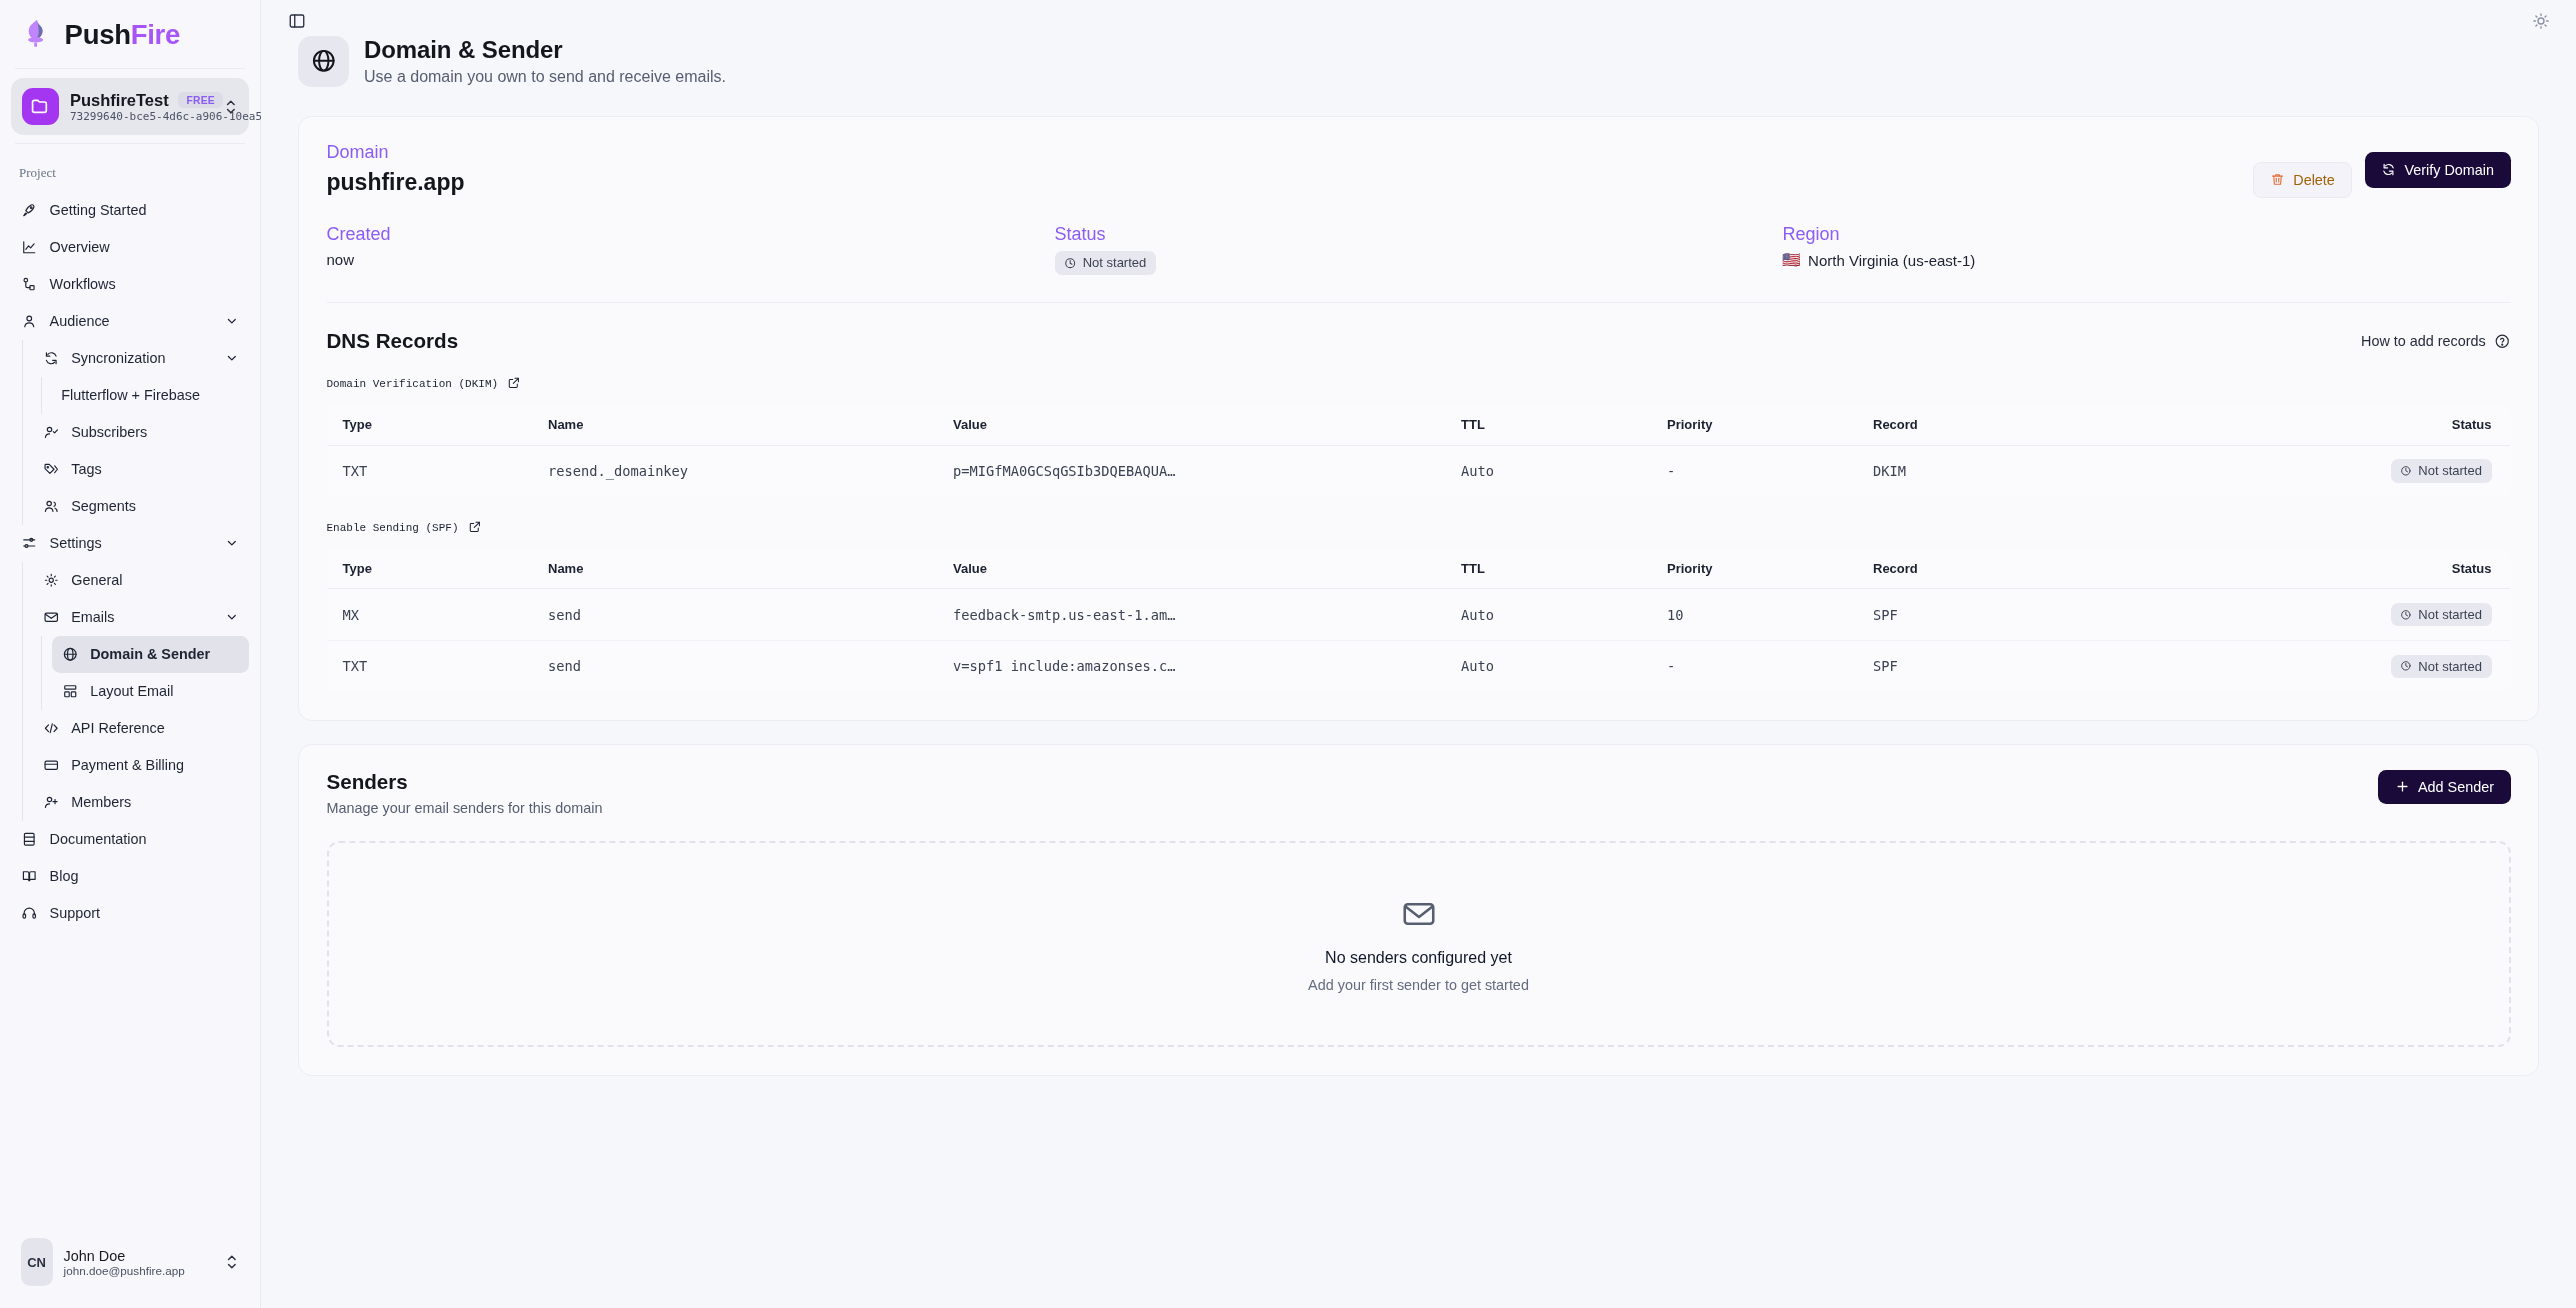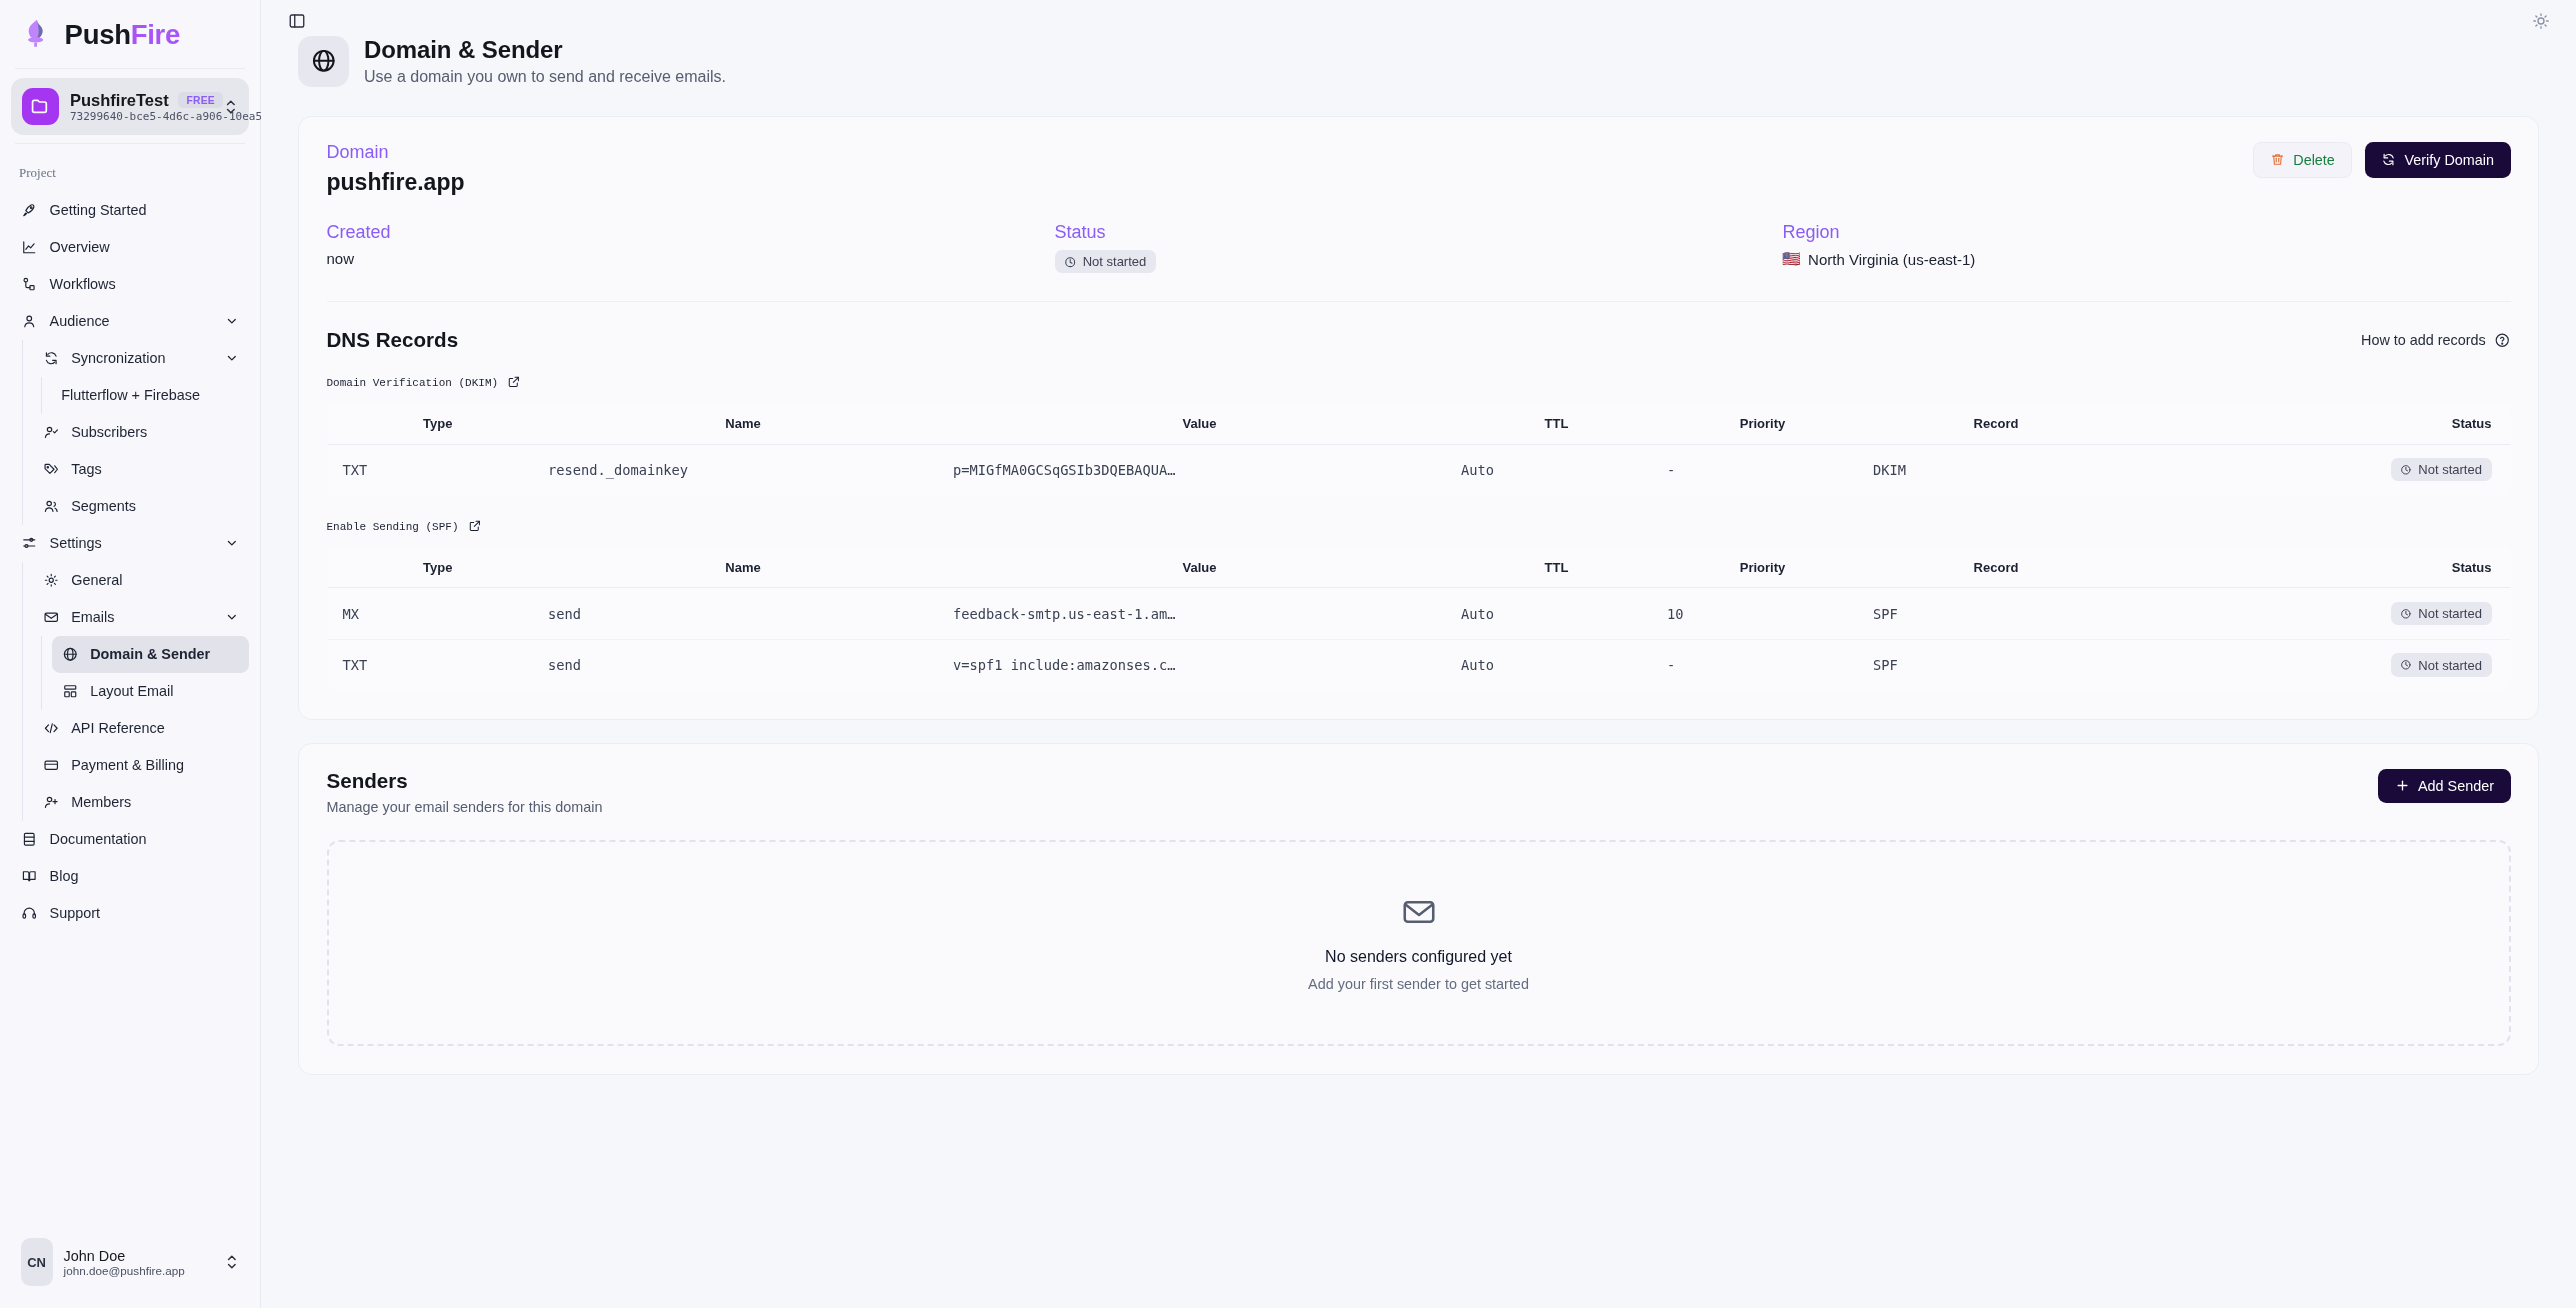--- a/index.html
+++ b/index.html
@@ -150,21 +150,21 @@
   .domain-name { font-size: 23px; font-weight: bold; color: #14161d; }
 
   .btn-row { display: flex; align-items: center; gap: 12.4px; }
   .btn {
     display: inline-flex; align-items: center; gap: 8.2px;
     height: 36px; padding: 0 16.5px;
     border-radius: 8.2px; font-size: 14.4px;
     cursor: pointer; white-space: nowrap; border: none;
     font-family: "Liberation Sans", sans-serif;
   }
-  .btn-delete { background: #f3f3f9; color: #15803d; border: 1.4px solid #eaeaf3; }
+  .btn-delete { background: #f3f3f9; color: #a16207; border: 1.4px solid #eaeaf3; margin-top: 20px; }
   .btn-dark { background: #190a3a; color: #ffffff; }
   .btn-dark.small { height: 34px; font-size: 14.4px; }
 
   .meta-grid {
     display: grid; grid-template-columns: 1fr 1fr 1fr;
     margin-top: 26px;
   }
   .status-chip {
     display: inline-flex; align-items: center; gap: 6.2px;
     background: #e7e7ef; color: #3c4253;
@@ -191,21 +191,21 @@
   .ext-link { cursor: pointer; display: inline-flex; }
 
   table.dns {
     width: 100%; border-collapse: collapse;
     border: 1.4px solid #ececf4; border-radius: 9.6px;
     background: #fbfbfe;
     table-layout: fixed;
     overflow: hidden;
   }
   table.dns th {
-    text-align: center; font-size: 13px; font-weight: bold; color: #1b2130;
+    text-align: left; font-size: 13px; font-weight: bold; color: #1b2130;
     padding: 12.4px 0 12.4px 15px; border-bottom: 1.4px solid #ececf4;
   }
   table.dns td {
     font-size: 13.7px; color: #3a4153;
     padding: 13.7px 0 13.7px 15px;
     border-bottom: 1.4px solid #f1f1f7;
     font-family: "DejaVu Sans Mono", monospace;
     overflow: hidden; white-space: nowrap; text-overflow: ellipsis;
   }
   table.dns tr:last-child td { border-bottom: none; }

